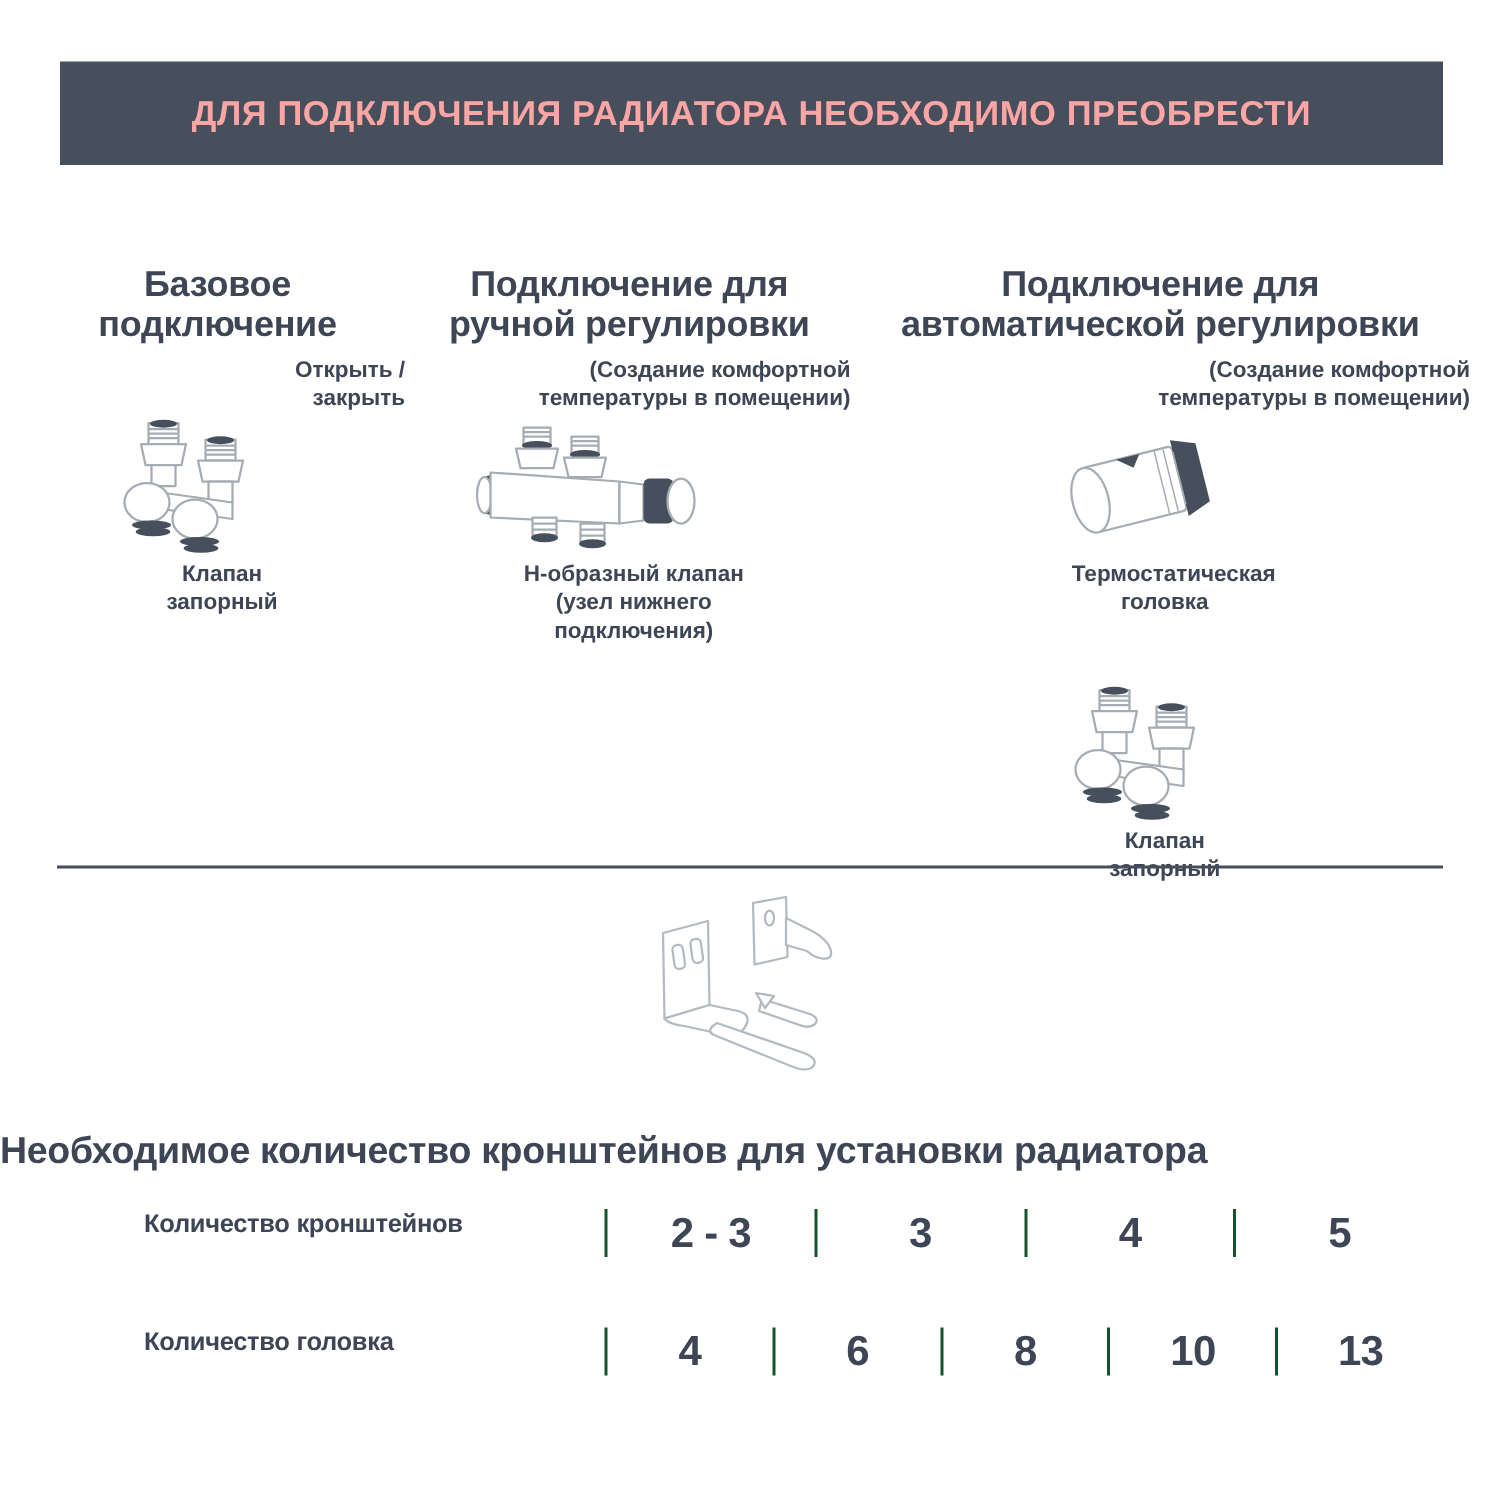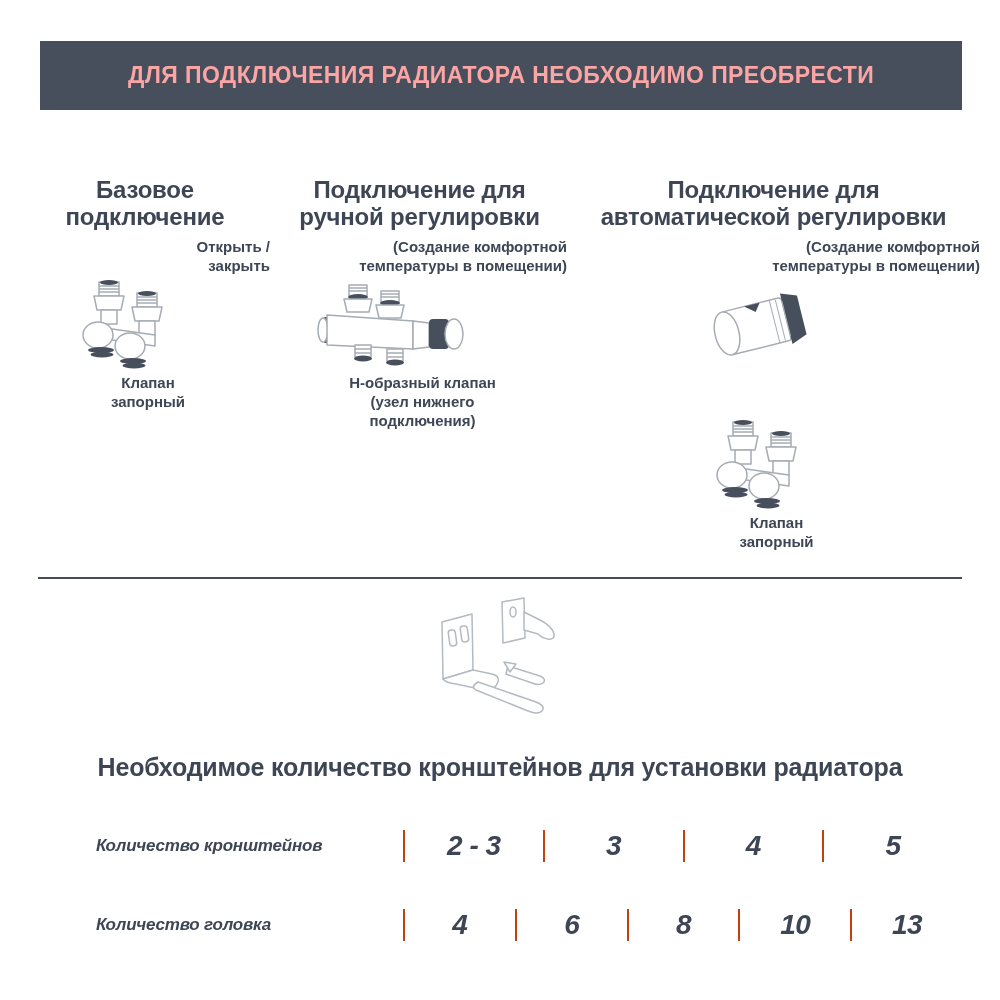--- a/index.html
+++ b/index.html
@@ -48,32 +48,32 @@
   .item-2 { margin-top:44px; }
   
   .divider {
     position:absolute; left:38px; top:577px; width:924px; height:2px;
     background:#454d5b; border:none;
   }
   
   .bracket-figure { position:absolute; left:420px; top:590px; width:160px; height:132px; }
   
   .table-title {
-    position:absolute; left:0; top:753px; width:100%; text-align:center;
+    position:absolute; left:0; top:753px; width:100%; text-align:left;
     font-size:25px; font-weight:bold; letter-spacing:-.2px;
   }
   .qty-table { position:absolute; left:40px; top:806px; width:922px; }
-  .trow { display:flex; height:79px; align-items:center;font-style:italic; }
+  .trow { display:flex; height:79px; align-items:flex-start; }
   .tlabel {
     width:363px; display:flex; align-items:center; padding-left:56px;
     font-size:17px; font-weight:bold; letter-spacing:-.2px;
   }
   .tval {
     flex:1; display:flex; align-items:center; justify-content:center;
-    border-left:2px solid #c2410c;
+    border-left:2px solid #14532d;
     font-size:28px; font-weight:bold; letter-spacing:-.5px;
   }
   
   svg .ln { fill:#ffffff; stroke:#a6acb4; stroke-width:1.5; stroke-linejoin:round; }
   svg .ln-thin { fill:none; stroke:#a6acb4; stroke-width:1; }
   svg .dk { fill:#474e5c; stroke:none; }
   svg .br { fill:#ffffff; stroke:#b4bac1; stroke-width:1.5; stroke-linejoin:round; stroke-linecap:round; }
 </style>
 </head>
 <body>
@@ -180,20 +180,22 @@
               <ellipse cx="17" cy="38" rx="12" ry="22"></ellipse>
               <path class="dk" d="M78,12 L94,18 L94,58 L78,64 Z"></path>
               <line class="ln-thin" x1="78" y1="20" x2="78" y2="56"></line>
               <line class="ln-thin" x1="72" y1="17" x2="72" y2="59"></line>
               <line class="ln-thin" x1="66" y1="16" x2="66" y2="60"></line>
             </g>
             <path class="dk" d="M40,16 L56,16 L50,24 Z"></path>
           </g>
         </svg>
       </div>
+      <p class="label">Термостатическая
+головка</p>
     </div>
 
     <div class="item item-2">
       <div class="art-box">
         <svg width="100" height="94" viewBox="0 0 100 94">
           <g class="ln">
             <rect x="24" y="4" width="20" height="14"></rect>
             <line x1="24" y1="8" x2="44" y2="8"></line>
               <line x1="24" y1="11" x2="44" y2="11"></line>
               <line x1="24" y1="14" x2="44" y2="14"></line>

